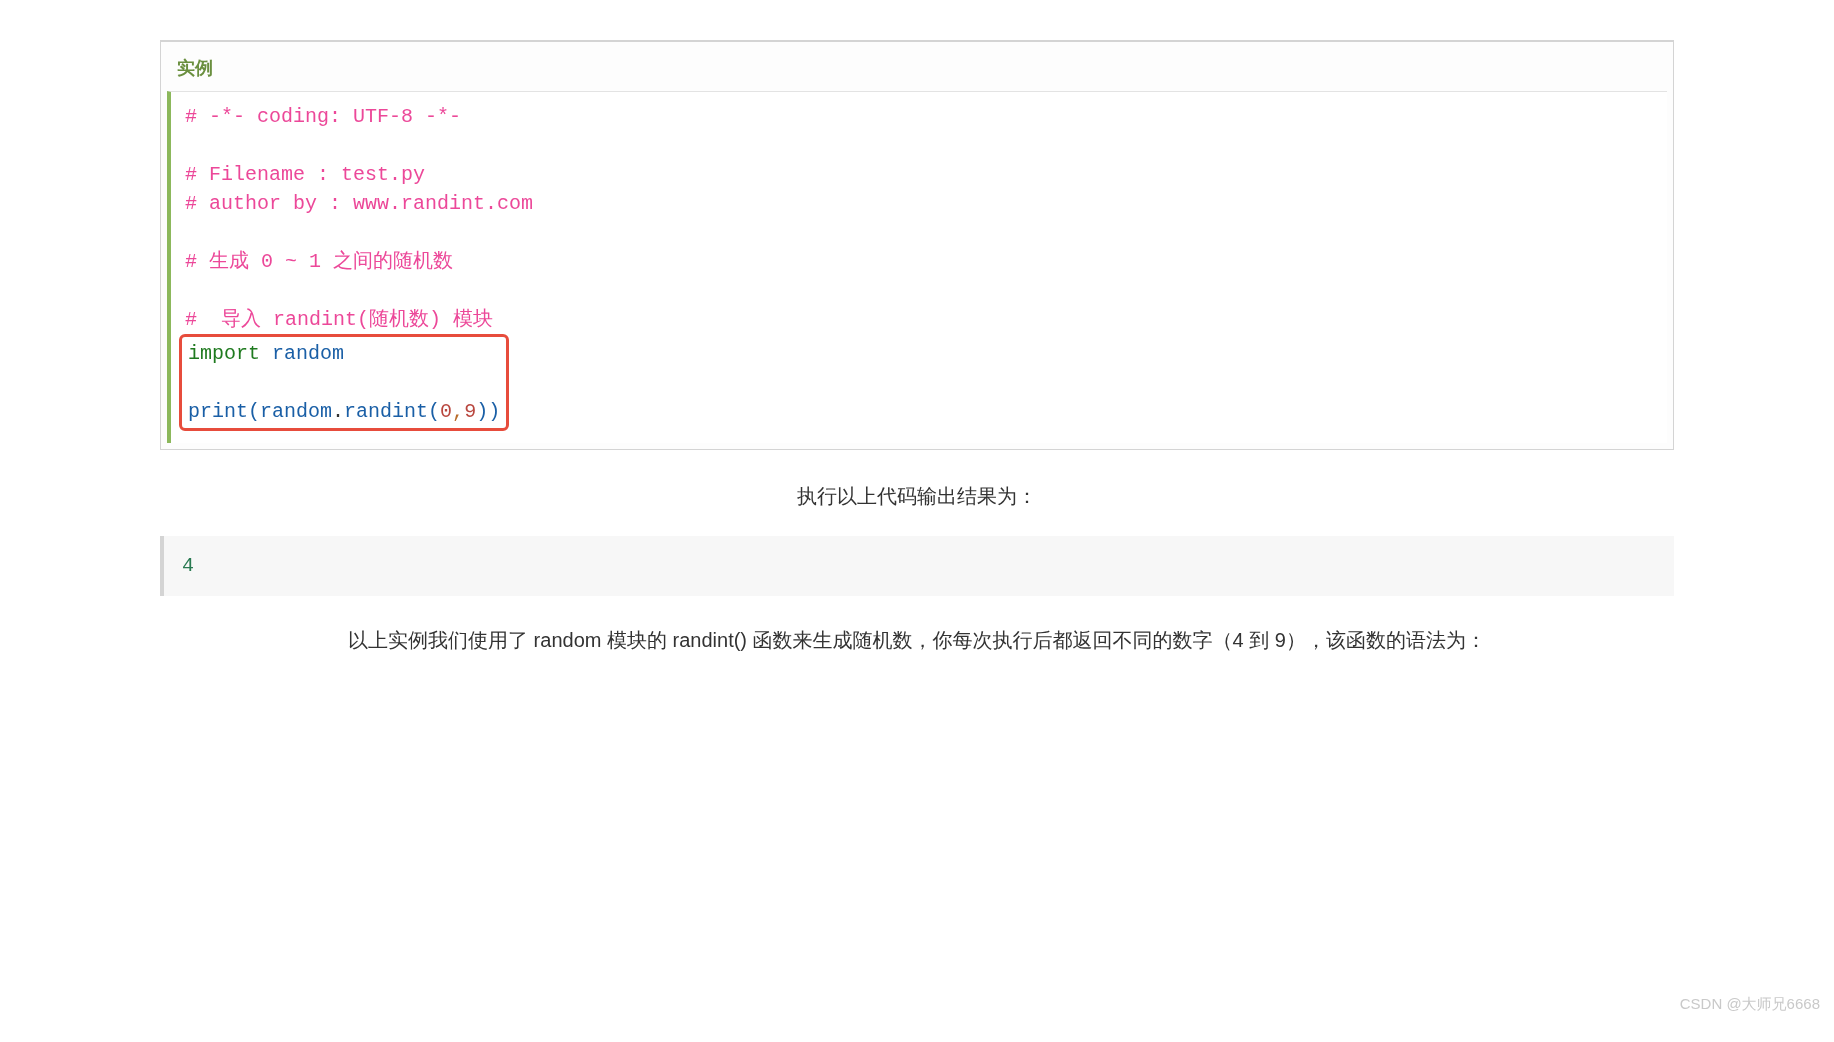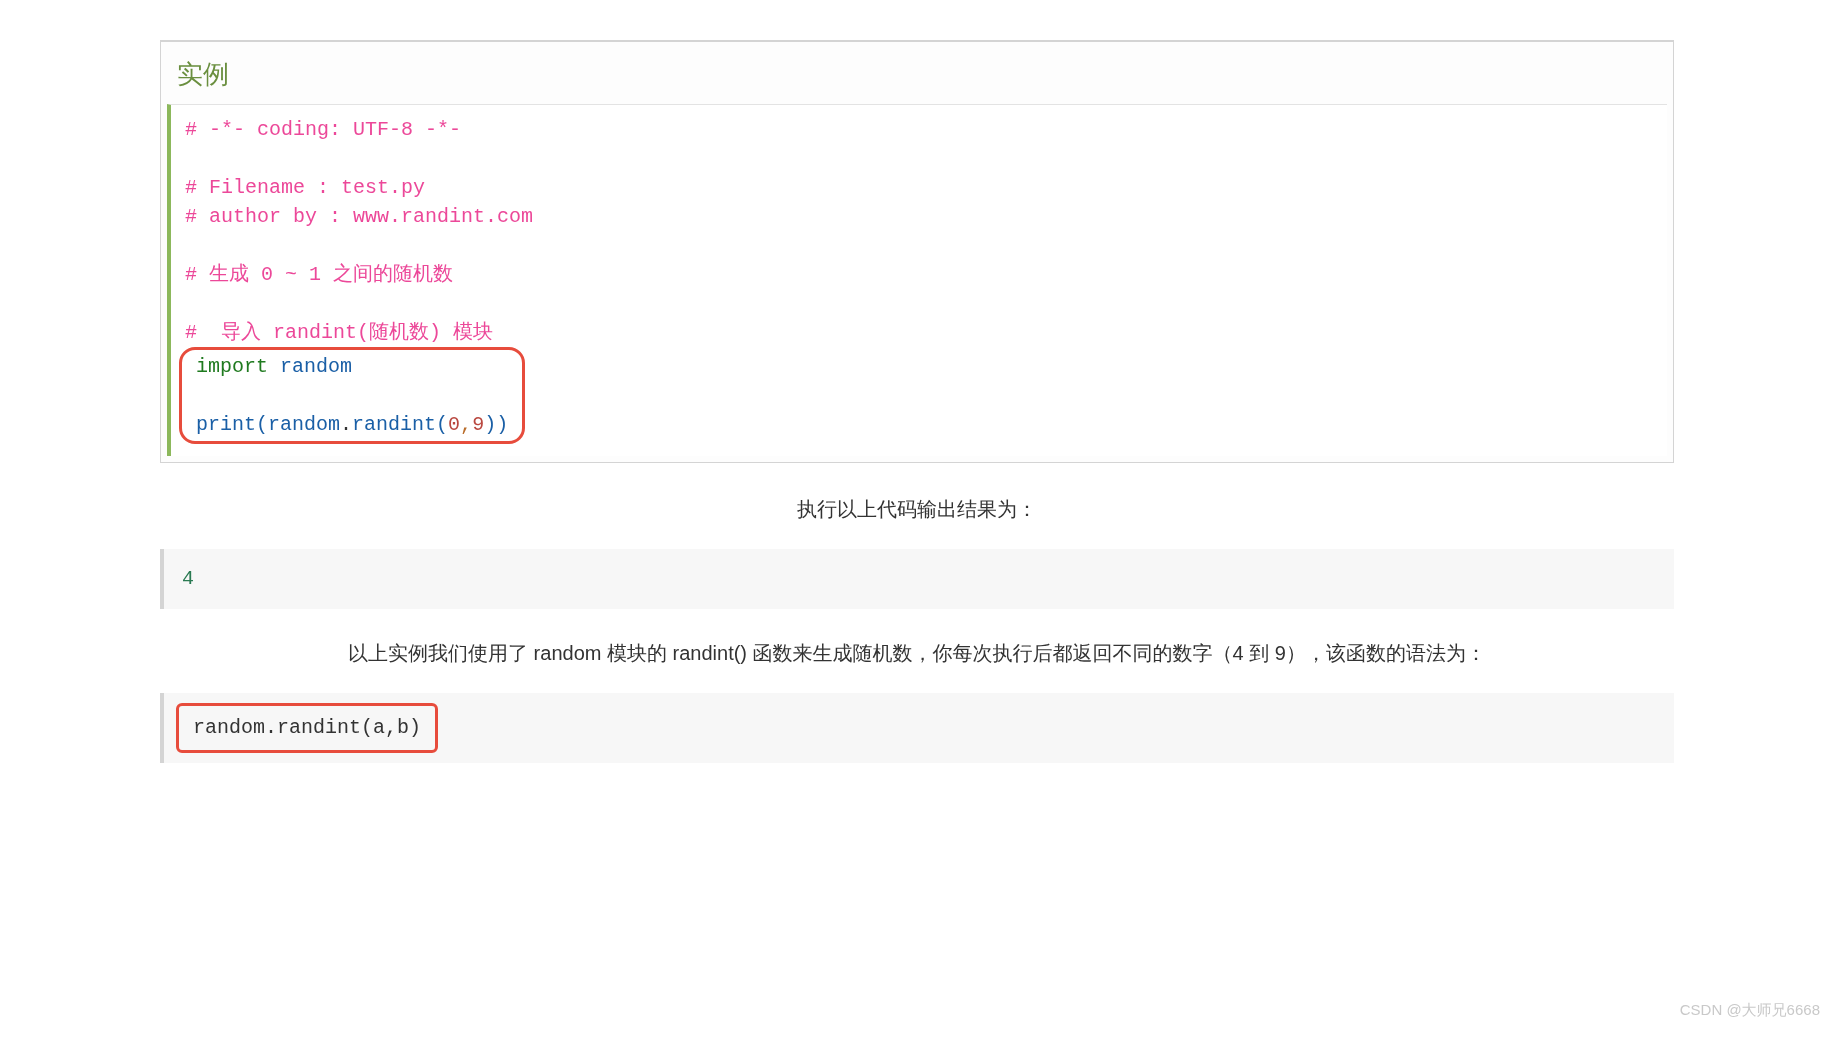--- a/index.html
+++ b/index.html
@@ -17,22 +17,22 @@
   }
   .example-box {
     border: 1px solid #d4d4d4;
     border-top: 2px solid #d4d4d4;
     background: #fdfdfd;
     margin-bottom: 30px;
     position: relative;
   }
   .example-title {
     color: #6a8f3f;
-    font-weight: 400;
-    font-size: 26px;
+    font-weight: 700;
+    font-size: 18px;
     padding: 12px 16px 8px 16px;
   }
   .code-block {
     border-left: 4px solid #8cb85c;
     background: #ffffff;
     margin: 0 6px 6px 6px;
     border-top: 1px solid #e3e3e3;
     padding: 10px 14px 12px 14px;
     font-family: "Menlo", "Consolas", "Courier New", monospace;
     font-size: 20px;
@@ -44,22 +44,22 @@
   .tok-comment { color: #ec4899; }
   .tok-keyword { color: #1f7a1f; }
   .tok-module  { color: #1a5fa6; }
   .tok-func    { color: #1a5fa6; }
   .tok-paren   { color: #1a5fa6; }
   .tok-num     { color: #b9473f; }
   .tok-op      { color: #b96c2a; }
   .tok-dot     { color: #333; }
   .red-box {
     border: 3px solid #e74c3c;
-    border-radius: 16px;
-    padding: 2px 14px;
+    border-radius: 6px;
+    padding: 2px 6px;
     display: inline-block;
     margin-left: -6px;
   }
   .body-text {
     font-size: 20px;
     color: #333;
     margin: 20px 0 24px 0;
     text-align: center;
   }
   .output-block, .syntax-block {
@@ -85,21 +85,21 @@
   .syntax-block {
     padding: 10px 18px;
   }
   .highlight {
     background: #fcdec0;
     padding: 1px 2px;
   }
   .watermark {
     position: fixed;
     right: 14px;
-    bottom: 20px;
+    bottom: 26px;
     color: #c9c9c9;
     font-size: 15px;
     font-family: -apple-system, sans-serif;
     user-select: none;
   }
 </style>
 </head>
 <body>
 
 <div class="page">
@@ -120,20 +120,17 @@
   </div>
 
   <p class="body-text">执行以上代码输出结果为：</p>
 
   <div class="output-block">
     <span class="output-num">4</span>
   </div>
 
   <p class="body-text">以上实例我们使用了 random 模块的 randint() 函数来生成随机数，你每次执行后都返回不同的数字（4 到 9），该函数的语法为：</p>
 
-  <div class="syntax-block">
-    <span class="inner-red"><span>random.randint(a,b)</span></span>
-  </div>
 
 
 </div>
 
 <div class="watermark">CSDN @大师兄6668</div>
 
 </body></html>

